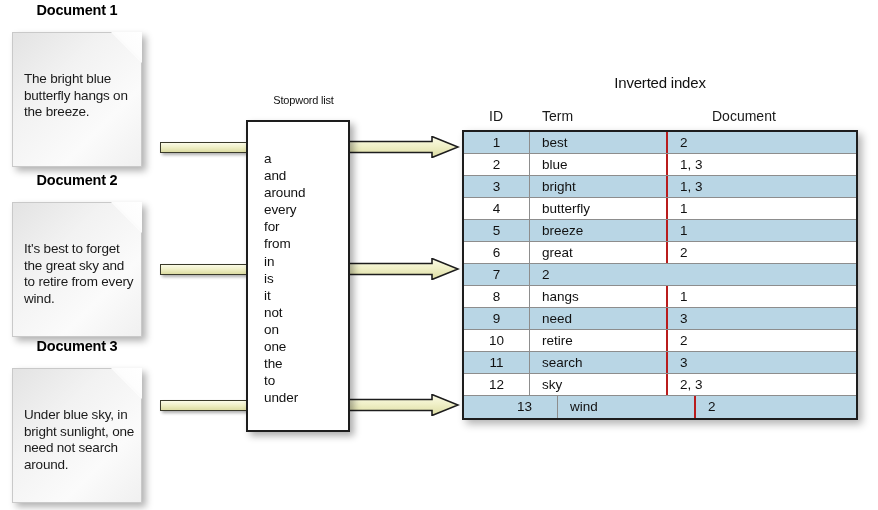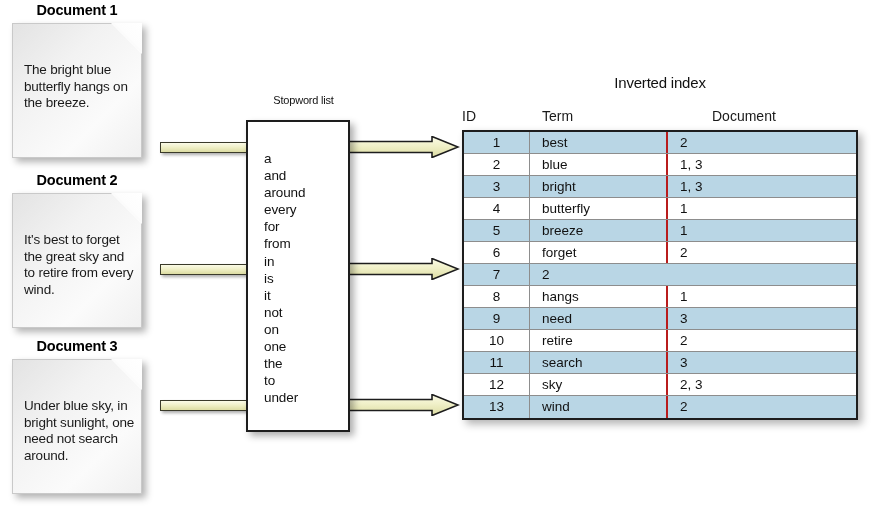--- a/index.html
+++ b/index.html
@@ -24,21 +24,21 @@
     font-weight: bold;
     color: #000;
     letter-spacing: -0.2px;
     margin-left: -6px;
   }
   .doc-icon {
     position: relative;
     width: 130px;
     height: 135px;
     margin-left: 12px;
-    margin-top: 5px;
+    margin-top: 14px;
     background: linear-gradient(135deg, #e3e3e3 0%, #f2f2f2 35%, #fbfbfb 70%, #f0f0f0 100%);
     border: 1px solid #c9c9c9;
     box-shadow: 4px 4px 7px rgba(0,0,0,0.30);
     box-sizing: border-box;
   }
   .doc-fold {
     position: absolute;
     top: -1px;
     right: -1px;
     width: 30px;
@@ -129,21 +129,21 @@
   #index-header {
     position: absolute;
     left: 462px;
     top: 108px;
     width: 396px;
     height: 22px;
     display: flex;
     font-size: 14px;
     color: #1a1a1a;
   }
-  #index-header .hid    { width: 68px;  }
+  #index-header .hid    { width: 68px;  text-align: center; }
   #index-header .hterm  { width: 140px; padding-left: 12px; }
   #index-header .hdoc   { flex: 1;      padding-left: 30px; }
 
   #index-table {
     position: absolute;
     left: 462px;
     top: 130px;
     width: 396px;
     border: 2px solid #1d1d1d;
     box-sizing: border-box;
@@ -152,21 +152,21 @@
     z-index: 4;
   }
   .irow {
     display: flex;
     height: 22px;
     line-height: 22px;
     font-size: 13.5px;
     border-bottom: 1px solid #8d8d8d;
     box-sizing: border-box;
   }
-  .irow:last-child { border-bottom: none; }
+  .irow:last-child { border-bottom: none; padding-left: 28px; }
   .irow.alt { background: #b9d6e5; }
   .irow .cid {
     width: 66px;
     text-align: center;
     border-right: 1px solid #8d8d8d;
     box-sizing: border-box;
   }
   .irow .cterm {
     width: 138px;
     padding-left: 12px;
@@ -286,21 +286,21 @@
       <div class="cterm">butterfly</div>
       <div class="cdoc">1</div>
     </div>
     <div class="irow alt">
       <div class="cid">5</div>
       <div class="cterm">breeze</div>
       <div class="cdoc">1</div>
     </div>
     <div class="irow">
       <div class="cid">6</div>
-      <div class="cterm">forget</div>
+      <div class="cterm">great</div>
       <div class="cdoc">2</div>
     </div>
     <div class="irow alt">
       <div class="cid">7</div>
       <div class="cdoc">2</div>
     </div>
     <div class="irow">
       <div class="cid">8</div>
       <div class="cterm">hangs</div>
       <div class="cdoc">1</div>

